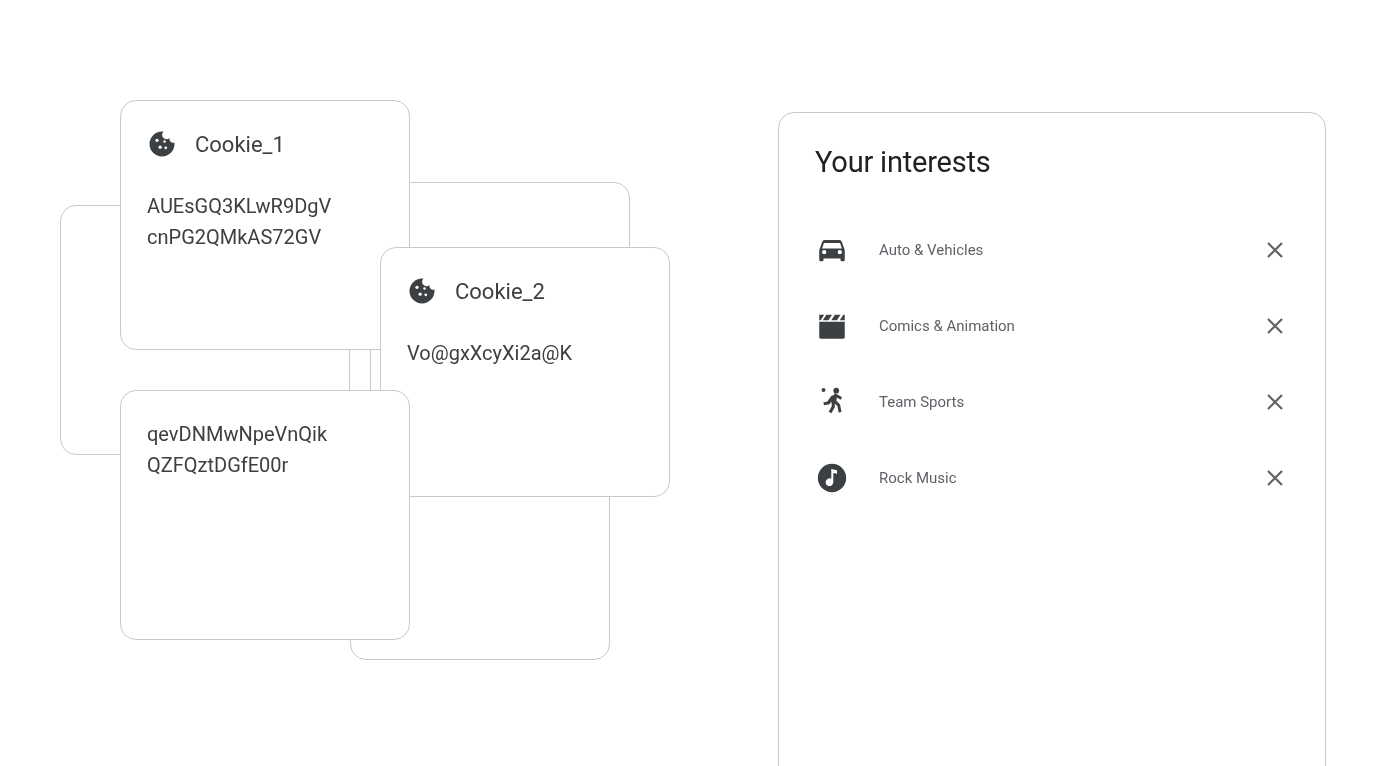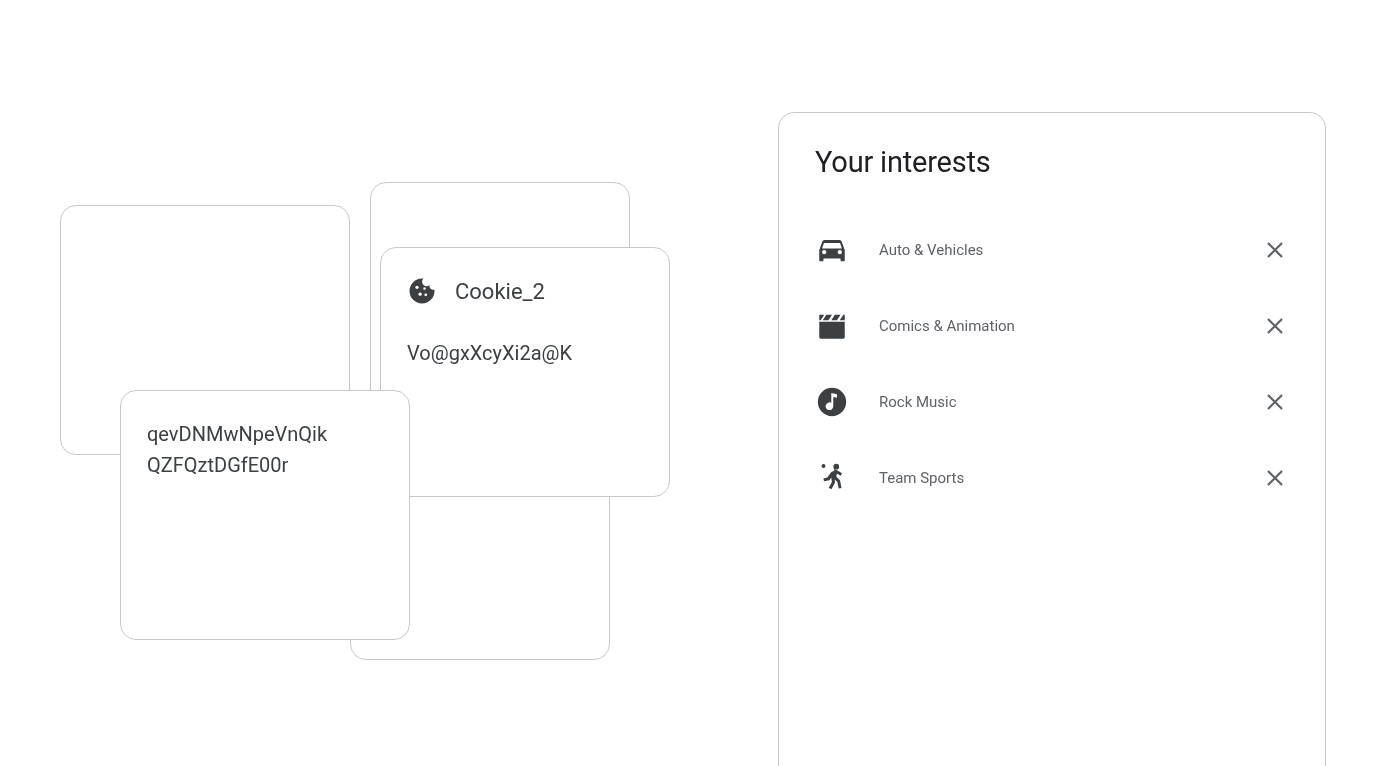--- a/index.html
+++ b/index.html
@@ -107,20 +107,38 @@
   </style>
 </head>
 <body>
 
 <div class="cookies-area">
 
   <div class="card blank" style="left:0px; top:105px;"></div>
   <div class="card blank" style="left:310px; top:82px; width:260px;"></div>
   <div class="card blank" style="left:290px; top:310px; width:260px;"></div>
 
+  <div class="card cookie" style="left:60px; top:0px;">
+    <div class="cookie-header">
+      <span class="cookie-icon">
+        <svg viewBox="0 0 24 24" fill="#3c4043">
+            <path d="M12 2a10 10 0 1 0 10 10c0-.4-.02-.8-.07-1.18a3 3 0 0 1-3.93-3.6A3 3 0 0 1 13.2 2.07C12.8 2.02 12.4 2 12 2z"></path>
+            <circle cx="8" cy="9" r="1.3" fill="#fff"></circle>
+            <circle cx="10.5" cy="14.5" r="1.3" fill="#fff"></circle>
+            <circle cx="15" cy="15" r="1.1" fill="#fff"></circle>
+            <circle cx="14" cy="10" r="1" fill="#fff"></circle>
+          </svg>
+      </span>
+      <span class="cookie-title">Cookie_1</span>
+    </div>
+    <div class="cookie-body">
+      <div>AUEsGQ3KLwR9DgV</div>
+      <div>cnPG2QMkAS72GV</div>
+    </div>
+  </div>
 
   <div class="card cookie" style="left:320px; top:147px;">
     <div class="cookie-header">
       <span class="cookie-icon">
         <svg viewBox="0 0 24 24" fill="#3c4043">
             <path d="M12 2a10 10 0 1 0 10 10c0-.4-.02-.8-.07-1.18a3 3 0 0 1-3.93-3.6A3 3 0 0 1 13.2 2.07C12.8 2.02 12.4 2 12 2z"></path>
             <circle cx="8" cy="9" r="1.3" fill="#fff"></circle>
             <circle cx="10.5" cy="14.5" r="1.3" fill="#fff"></circle>
             <circle cx="15" cy="15" r="1.1" fill="#fff"></circle>
             <circle cx="14" cy="10" r="1" fill="#fff"></circle>
@@ -169,41 +187,41 @@
     <span class="interest-remove">
       <svg viewBox="0 0 24 24" width="24" height="24" stroke="#5f6368" stroke-width="2.2" fill="none">
           <path d="M5 5l14 14M19 5L5 19"></path>
         </svg>
     </span>
   </div>
 
   <div class="interest-row">
     <span class="interest-icon">
       <svg viewBox="0 0 24 24" fill="#3c4043">
-          <circle cx="12" cy="12" r="10"></circle>
-          <path fill="#fff" d="M13.5 6.5v7.1a2.7 2.7 0 1 0 1.4 2.4V9.4l2.6.6V7.6l-4-.9z" transform="translate(-2 -1)"></path>
-        </svg>
-    </span>
-    <span class="interest-label">Rock Music</span>
-    <span class="interest-remove">
-      <svg viewBox="0 0 24 24" width="24" height="24" stroke="#5f6368" stroke-width="2.2" fill="none">
-          <path d="M5 5l14 14M19 5L5 19"></path>
-        </svg>
-    </span>
-  </div>
-
-  <div class="interest-row">
-    <span class="interest-icon">
-      <svg viewBox="0 0 24 24" fill="#3c4043">
           <circle cx="15" cy="4" r="2"></circle>
           <circle cx="6" cy="3.5" r="1.4"></circle>
           <path d="M13.5 7c-1 0-1.8.5-2.4 1.3l-2.4 3.4-2.8.6.5 2 3.8-.8 1.3-1.8.4 3.1-2.2 4.1 1.9 1 2.5-4.6-.2-2.3 1.9 1.8.9 4.6 2-.3-1-5.4-2.6-2.6.3-2.3 2.7 1.6 1-1.7-3.9-2.3c-.5-.3-1-.4-1.7-.4z"></path>
         </svg>
     </span>
     <span class="interest-label">Team Sports</span>
     <span class="interest-remove">
       <svg viewBox="0 0 24 24" width="24" height="24" stroke="#5f6368" stroke-width="2.2" fill="none">
           <path d="M5 5l14 14M19 5L5 19"></path>
         </svg>
     </span>
   </div>
 
+  <div class="interest-row">
+    <span class="interest-icon">
+      <svg viewBox="0 0 24 24" fill="#3c4043">
+          <circle cx="12" cy="12" r="10"></circle>
+          <path fill="#fff" d="M13.5 6.5v7.1a2.7 2.7 0 1 0 1.4 2.4V9.4l2.6.6V7.6l-4-.9z" transform="translate(-2 -1)"></path>
+        </svg>
+    </span>
+    <span class="interest-label">Rock Music</span>
+    <span class="interest-remove">
+      <svg viewBox="0 0 24 24" width="24" height="24" stroke="#5f6368" stroke-width="2.2" fill="none">
+          <path d="M5 5l14 14M19 5L5 19"></path>
+        </svg>
+    </span>
+  </div>
+
 </div>
 
 </body></html>

